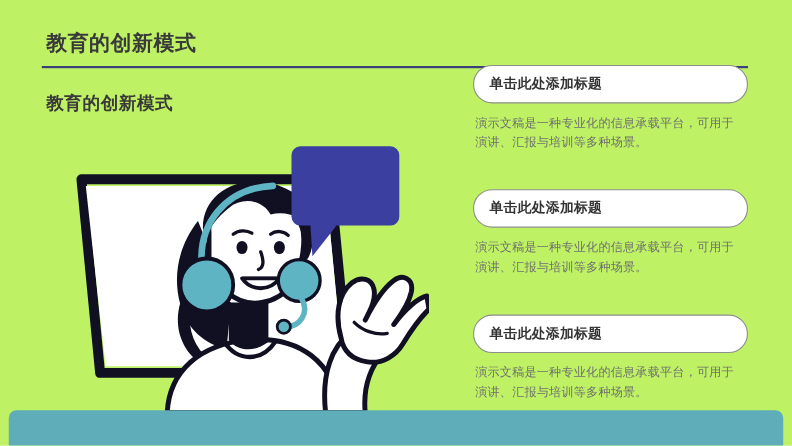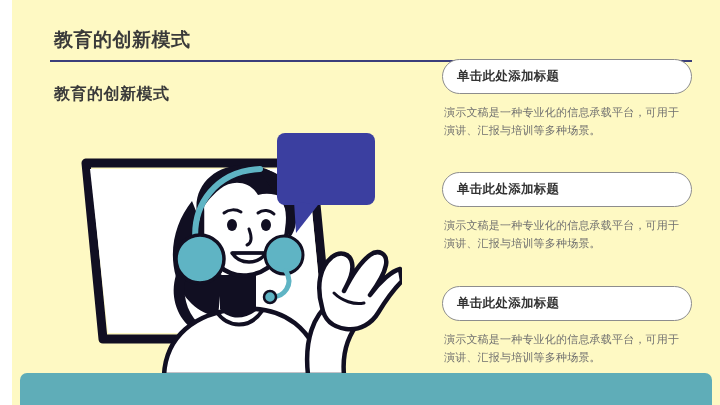--- a/index.html
+++ b/index.html
@@ -11,22 +11,21 @@
     width: 720px;
     height: 405px;
     position: relative;
     overflow: hidden;
     font-family: "Liberation Sans", "DejaVu Sans", sans-serif;
   }
 
   .slide {
     position: absolute;
     inset: 0;
-    background: #fef9c3;
-    margin-left: 12px;
+    background: #bef264;
   }
 
   
   .header-title {
     position: absolute;
     left: 42px;
     top: 29px;
     font-size: 19px;
     font-weight: bold;
     color: #3a3a3a;

